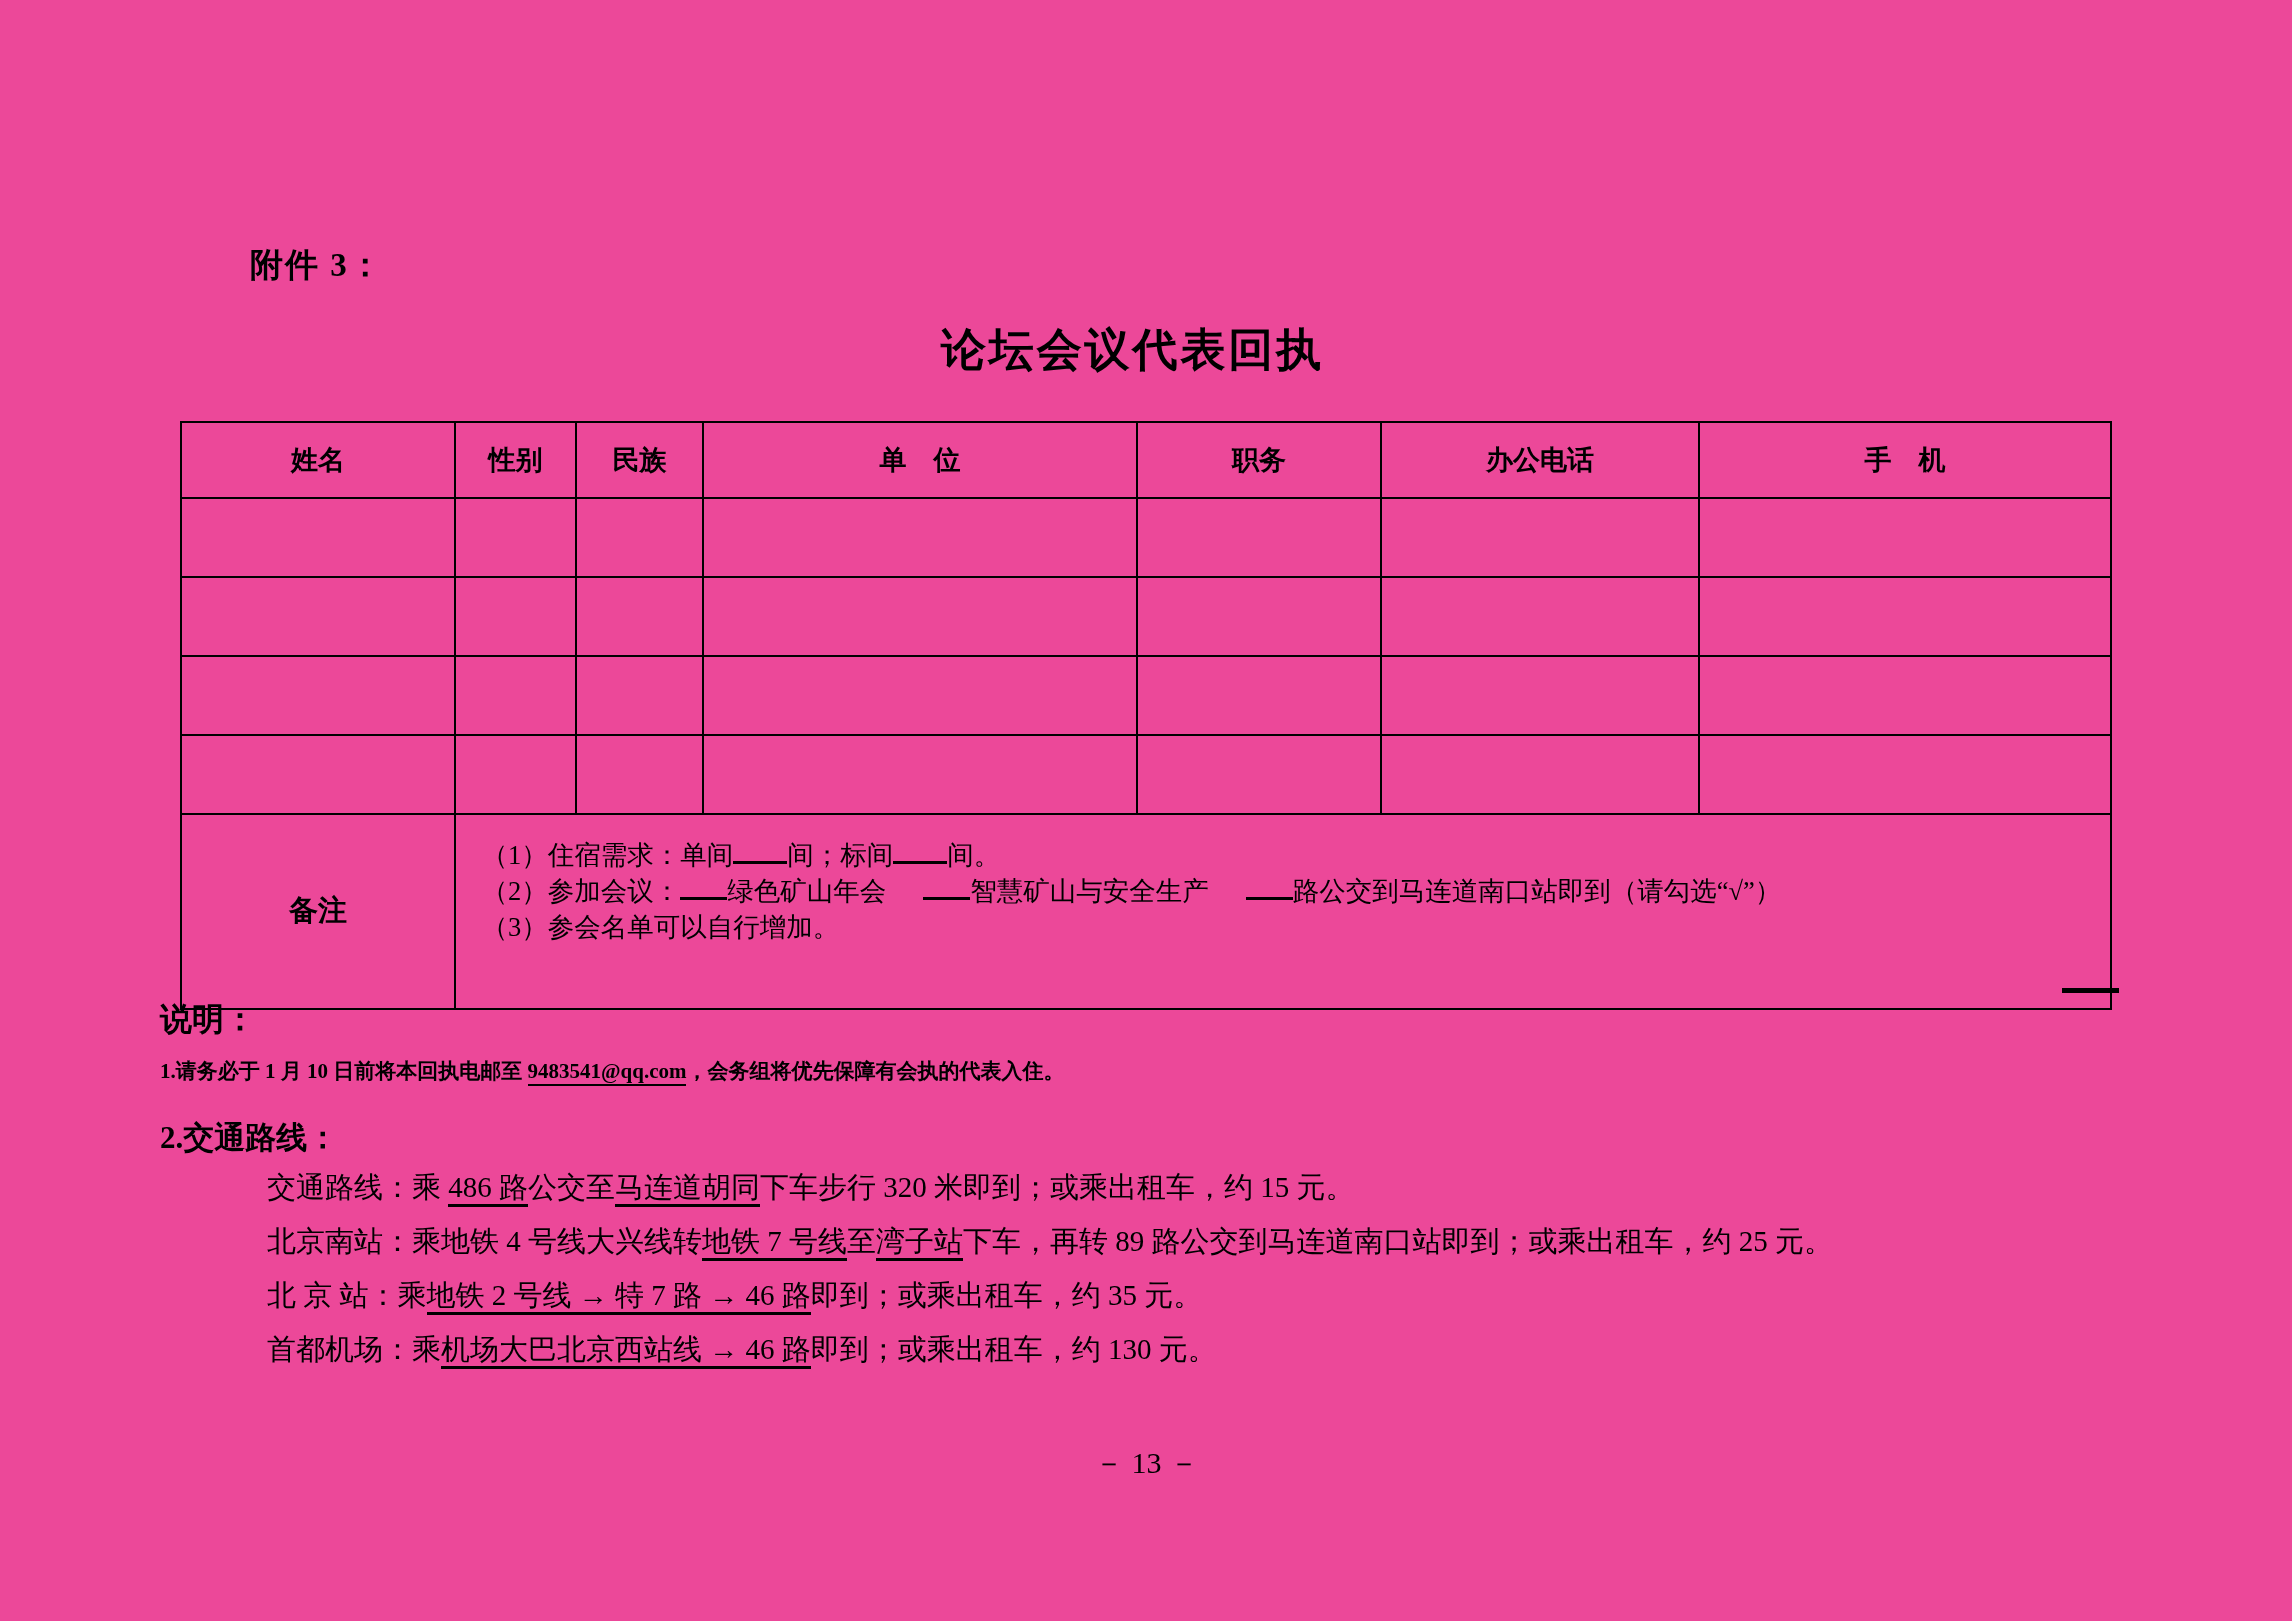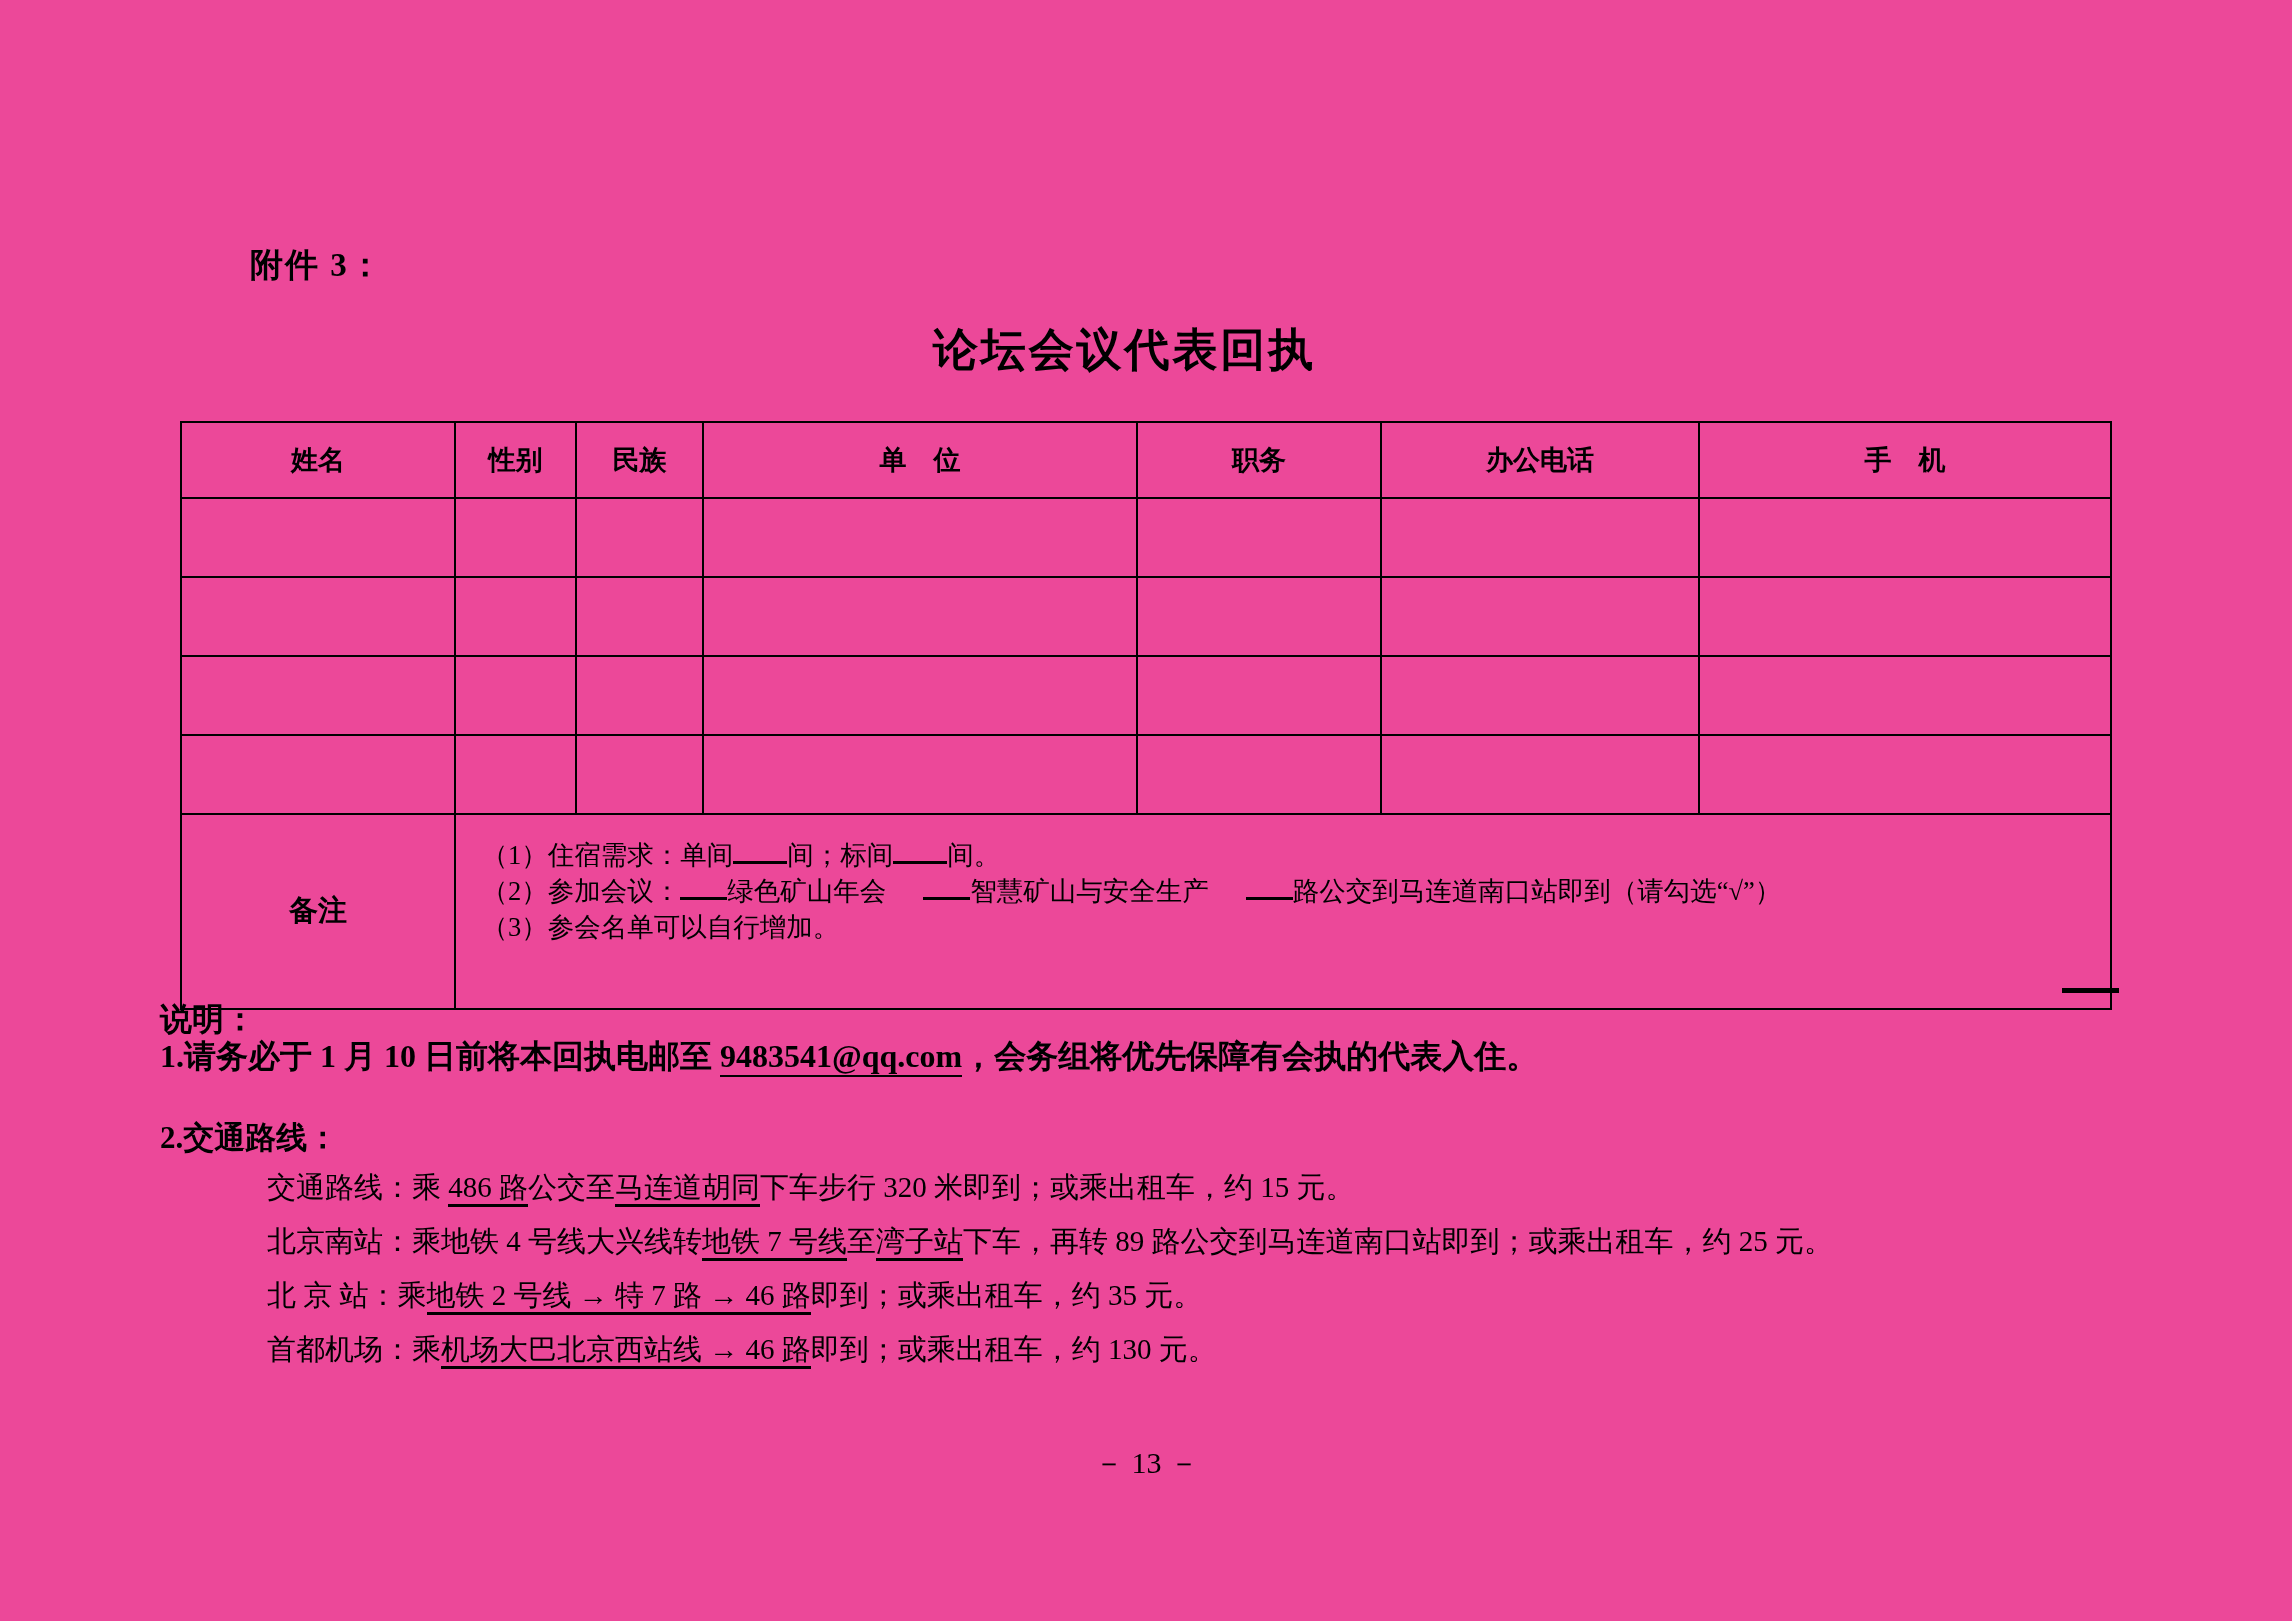--- a/index.html
+++ b/index.html
@@ -9,21 +9,21 @@
     background:#ec4899;
     font-family:"Liberation Serif","DejaVu Serif",serif;
     color:#000;
     overflow:hidden;
   }
   .attachment{
     position:absolute;left:250px;top:243px;
     font-size:33px;font-weight:bold;letter-spacing:2px;
   }
   .doc-title{
-    position:absolute;left:8px;top:320px;width:2233px;
+    position:absolute;left:16px;top:320px;width:2233px;
     text-align:center;font-size:45px;font-weight:bold;letter-spacing:2.9px;
   }
   table.reply{
     position:absolute;left:180px;top:421px;
     width:1930px;border-collapse:collapse;table-layout:fixed;
   }
   table.reply td{
     border-left:2px solid #000;border-right:2px solid #000;
     border-top:2.9px solid #000;border-bottom:2.9px solid #000;
     vertical-align:middle;
@@ -47,22 +47,22 @@
   }
   .w55{width:54px;}
   .w48{width:47px;}
   .g38{margin-left:37px;}
   .g55{}
   .notes-heading{
     position:absolute;left:160px;top:998px;
     font-size:32px;font-weight:bold;
   }
   .note-item1{
-    position:absolute;left:160px;top:1035px;
-    font-size:32px;font-weight:bold;white-space:nowrap;
+    position:absolute;left:160px;top:1057px;
+    font-size:21px;font-weight:bold;white-space:nowrap;
   }
   .note-item2{
     position:absolute;left:160px;top:1117px;
     font-size:31px;font-weight:bold;
   }
   .routes{
     position:absolute;left:267px;top:1160px;width:1960px;
     font-size:29px;line-height:54px;
   }
   .route{white-space:nowrap;}

